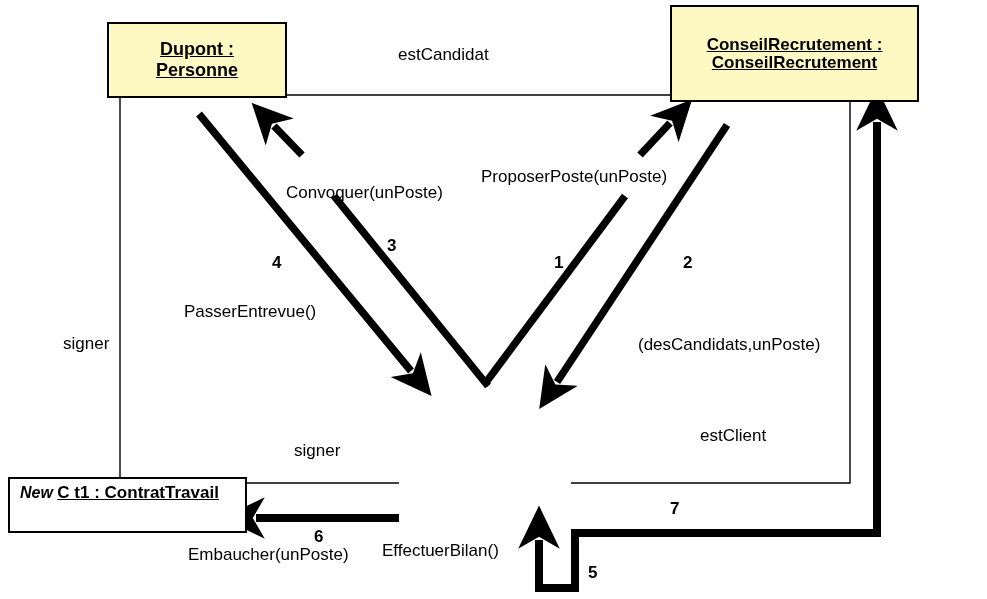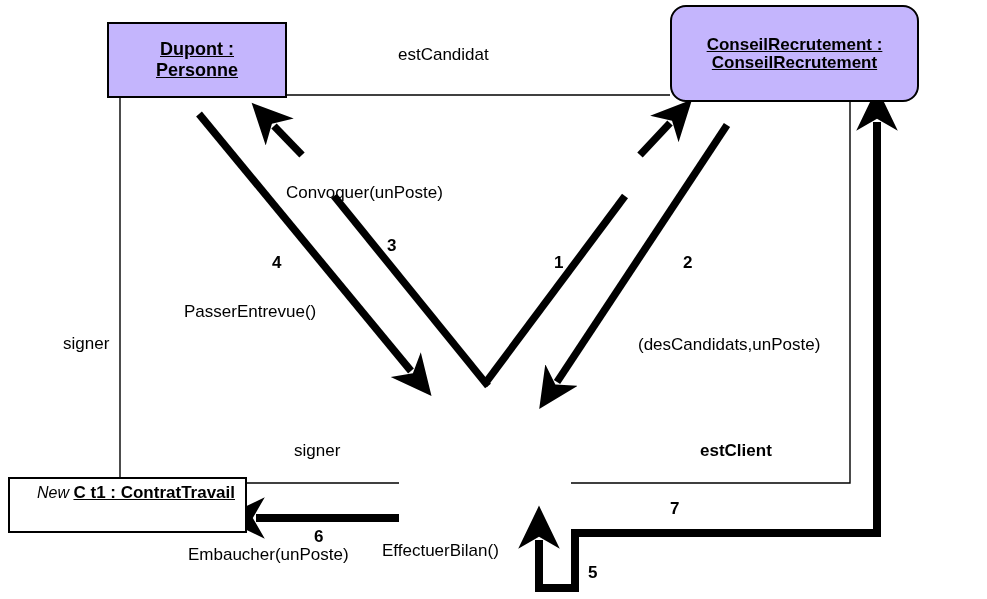--- a/index.html
+++ b/index.html
@@ -2,28 +2,28 @@
 <html><head>
 <meta charset="utf-8">
 <style>
   html,body{margin:0;padding:0;background:#ffffff;}
   body{width:987px;height:599px;position:relative;overflow:hidden;
        font-family:"Liberation Sans", sans-serif;color:#000;}
   #stage{position:absolute;left:0;top:0;width:987px;height:599px;}
 
   svg.layer{position:absolute;left:0;top:0;width:987px;height:599px;overflow:visible;}
 
-  .objbox{position:absolute;box-sizing:border-box;background:#c4b5fd;
+  .objbox{position:absolute;box-sizing:border-box;background:#fef9c3;
           border:2px solid #000;display:flex;flex-direction:column;
           justify-content:center;text-align:center;}
   .objbox.white{background:#ffffff;}
   .obj-line{font-weight:bold;font-size:17px;line-height:1.05;text-decoration:underline;
             white-space:nowrap;}
   .obj-line.big{font-size:18px;}
-  .newkw{font-style:italic;font-weight:normal;text-decoration:none;margin-left:17px;}
+  .newkw{font-style:italic;font-weight:bold;text-decoration:none;}
 
   .lbl{position:absolute;font-size:17px;color:#000;white-space:nowrap;}
   .num{position:absolute;font-size:17px;font-weight:bold;color:#000;white-space:nowrap;}
 </style>
 </head>
 <body>
 
 <div id="stage">
 
   <svg class="layer">
@@ -73,38 +73,39 @@
     <g>
       <path d="M571 533 L877 533 L877 122" stroke="#000" stroke-width="8" fill="none" marker-end="url(#ah)"></path>
     </g>
   </svg>
 
   <div class="objbox" style="left:107px;top:22px;width:180px;height:76px;">
     <div class="obj-line big">Dupont :</div>
     <div class="obj-line big" style="margin-top:2px;">Personne</div>
   </div>
 
-  <div class="objbox" style="left:670px;top:5px;width:249px;height:97px;border-radius:16px;">
+  <div class="objbox" style="left:670px;top:5px;width:249px;height:97px;">
     <div class="obj-line">ConseilRecrutement :</div>
     <div class="obj-line">ConseilRecrutement</div>
   </div>
 
   <div class="objbox white" style="left:8px;top:477px;width:239px;height:56px;align-items:flex-start;justify-content:flex-start;">
     <div style="padding:5px 0 0 10px;white-space:nowrap;">
       <span class="newkw">New</span><span style="font-weight:bold;">&nbsp;</span><span class="obj-line">C t1 : ContratTravail</span>
     </div>
   </div>
 
 
   <div class="lbl" style="left:398px;top:45px;">estCandidat</div>
   <div class="lbl" style="left:63px;top:334px;">signer</div>
   <div class="lbl" style="left:294px;top:441px;">signer</div>
-  <div class="lbl" style="left:700px;top:441px;font-weight:bold;">estClient</div>
+  <div class="lbl" style="left:700px;top:426px;">estClient</div>
 
   <div class="lbl" style="left:286px;top:183px;">Convoquer(unPoste)</div>
+  <div class="lbl" style="left:481px;top:167px;">ProposerPoste(unPoste)</div>
   <div class="lbl" style="left:172px;top:302px;margin-left:12px;">PasserEntrevue()</div>
   <div class="lbl" style="left:188px;top:545px;">Embaucher(unPoste)</div>
   <div class="lbl" style="left:638px;top:335px;">(desCandidats,unPoste)</div>
   <div class="lbl" style="left:382px;top:541px;">EffectuerBilan()</div>
 
   <div class="num" style="left:272px;top:253px;">4</div>
   <div class="num" style="left:387px;top:236px;">3</div>
   <div class="num" style="left:554px;top:253px;">1</div>
   <div class="num" style="left:683px;top:253px;">2</div>
   <div class="num" style="left:314px;top:527px;">6</div>

